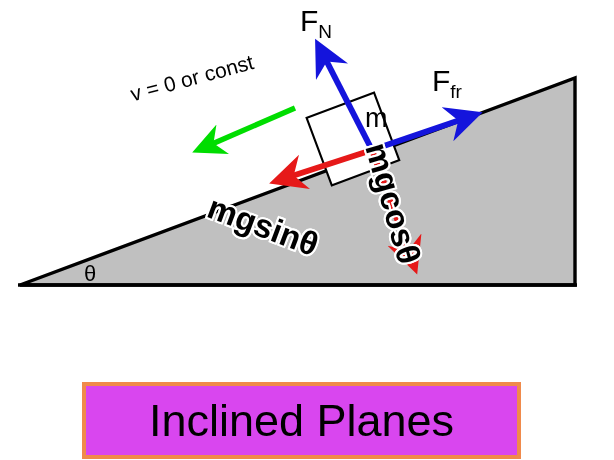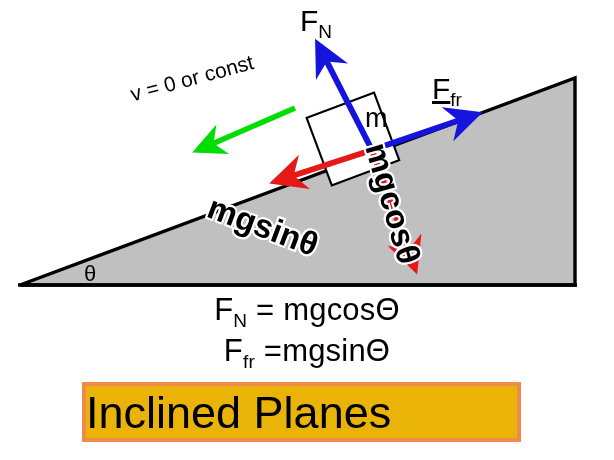--- a/index.html
+++ b/index.html
@@ -41,24 +41,23 @@
   
   #label-fn {
     left: 300px;
     top: 6px;
     font-size: 30px;
     font-weight: 500;
     text-align: center;
   }
   #label-ffr {
     left: 432px;
-    top: 74px;
+    top: 66px;
     font-size: 30px;
     font-weight: 500;
-    text-decoration: underline;
   }
   .sub {
     font-size: 19px;
     vertical-align: sub;
     font-weight: 500;
   }
   
   #label-m {
     left: 365px;
     top: 105px;
@@ -121,26 +120,27 @@
     color: #000000;
     line-height: 1.18;
     letter-spacing: 0.2px;
   }
   
   #title-box {
     position: absolute;
     left: 82px;
     top: 382px;
     width: 439px;
-    height: 60px;
+    height: 77px;
     box-sizing: border-box;
     border: 4px solid #f08a4b;
-    background: #eab308;
+    background: #d946ef;
     display: flex;
     align-items: center;
+    justify-content: center;
   }
   #title-text {
     font-family: "Liberation Sans", sans-serif;
     font-size: 45px;
     font-weight: 500;
     color: #000000;
     letter-spacing: 0px;
     line-height: 1;
   }
 </style>
@@ -188,22 +188,18 @@
   <div class="lbl" id="label-m">m</div>
 
   <div class="lbl" id="label-theta-angle">θ</div>
 
   <div class="lbl" id="label-velocity">v = 0 or const</div>
 
   <div class="lbl outlined" id="label-mgsin">mgsinθ</div>
 
   <div class="lbl outlined" id="label-mgcos">mgcosθ</div>
 
-  <div id="equations">
-    <div class="equation"><span>F</span><span class="sub">N</span><span> = mgcosΘ</span></div>
-    <div class="equation"><span>F</span><span class="sub">fr</span><span> =mgsinΘ</span></div>
-  </div>
 
   <div id="title-box">
     <div id="title-text">Inclined Planes</div>
   </div>
 
 </div>
 
 </body></html>

